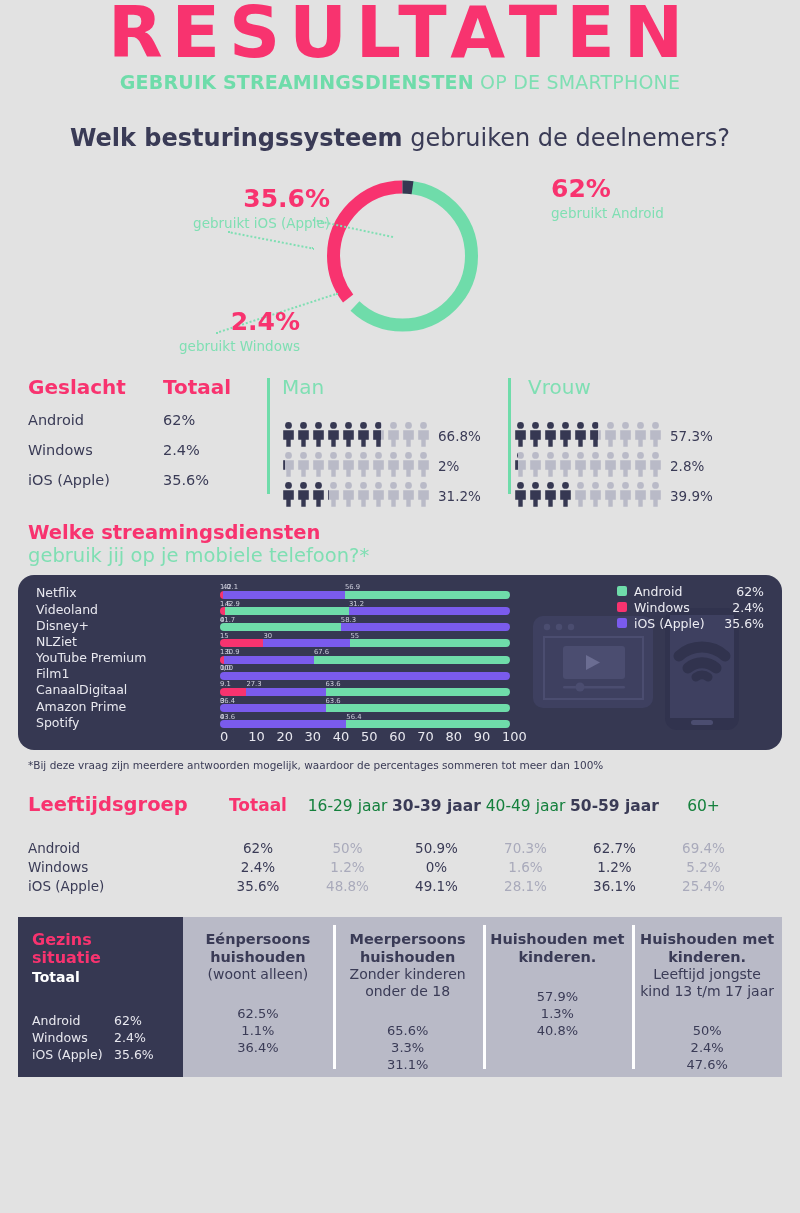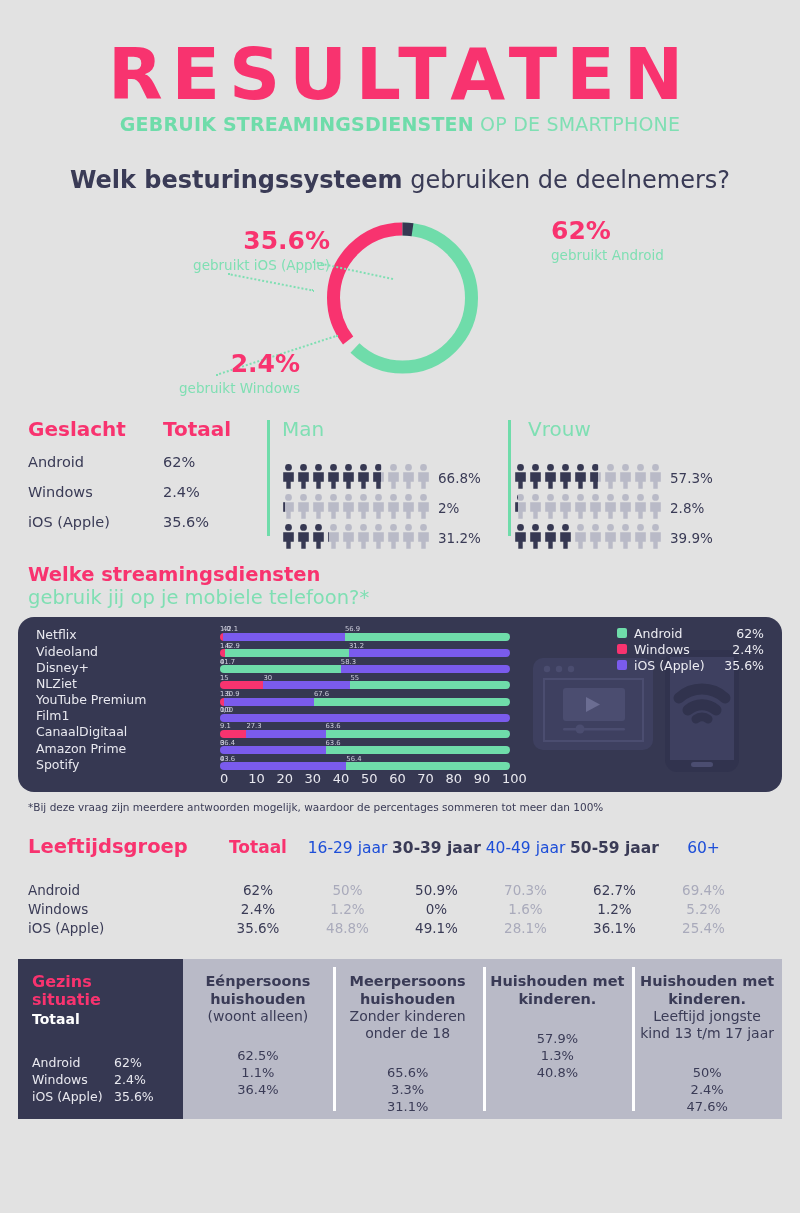--- a/index.html
+++ b/index.html
@@ -6,21 +6,21 @@
   body{
     width:800px;height:1213px;
     background:#e2e2e2;
     font-family:"DejaVu Sans","Liberation Sans",sans-serif;
     color:#3a3b56;
     overflow:hidden;position:relative;
   }
   .page{width:800px;height:1213px;position:relative;}
 
   
-  .header{padding-top:42px;text-align:center;}
+  .header{text-align:center;}
   .title{
     font-size:71px;font-weight:bold;color:#f8336f;
     letter-spacing:9px;line-height:0.92;margin:0;
     font-family:"DejaVu Sans","Liberation Sans",sans-serif;
   }
   .subtitle{font-size:19px;margin-top:6px;letter-spacing:0.2px;}
   .subtitle .s1{color:#6fdcaa;font-weight:bold;}
   .subtitle .s2{color:#7fdfb3;font-weight:normal;}
   .question{
     margin-top:31px;font-size:24px;color:#3a3b56;
@@ -83,21 +83,21 @@
   .illus{position:absolute;right:10px;bottom:0;opacity:1;}
   .note{padding:0 28px;margin-top:9px;font-size:10.5px;color:#3a3b56;}
 
   
   .age{padding:0 28px;margin-top:22px;}
   .a-head{display:flex;align-items:baseline;height:32px;}
   .a-h-name{width:185px;font-size:19.5px;font-weight:bold;color:#f8336f;}
   .a-h-tot{width:90px;font-size:17px;font-weight:bold;color:#f8336f;text-align:center;}
   .a-h-col{width:89px;font-size:15.5px;text-align:center;}
   .a-h-col.dark{color:#3a3b56;font-weight:bold;}
-  .a-h-col.light{color:#1d4ed8;font-weight:normal;}
+  .a-h-col.light{color:#15803d;font-weight:normal;}
   .a-row{display:flex;align-items:center;height:19px;}
   .a-name{width:185px;font-size:13.5px;color:#3a3b56;}
   .a-tot{width:90px;font-size:13.5px;color:#3a3b56;text-align:center;}
   .a-cell{width:89px;font-size:13.5px;text-align:center;}
   .a-cell.dark{color:#3a3b56;}
   .a-cell.light{color:#a9aabb;}
   .age-body{margin-top:13px;}
 
   
   .hh{margin:22px 18px 12px 18px;display:flex;height:160px;border-radius:20px;}

